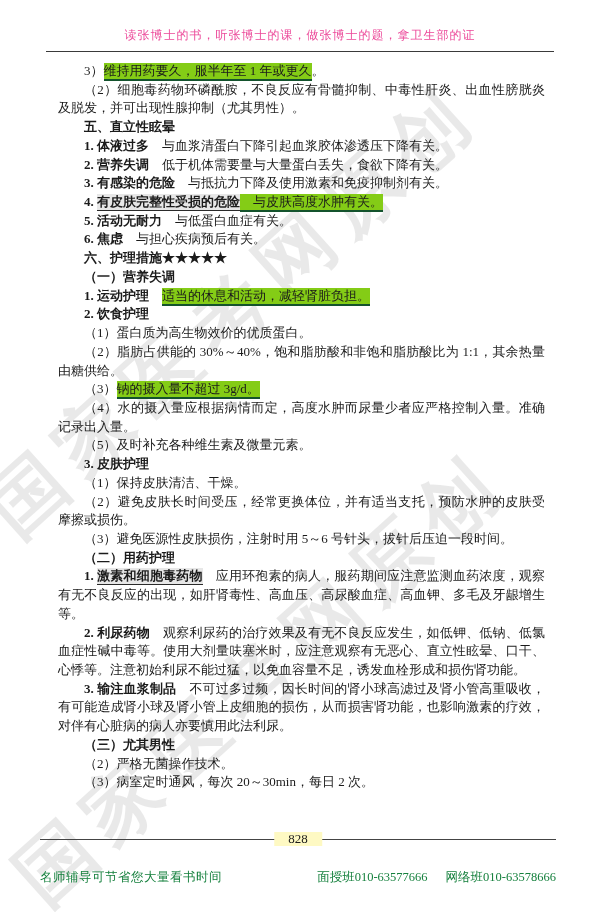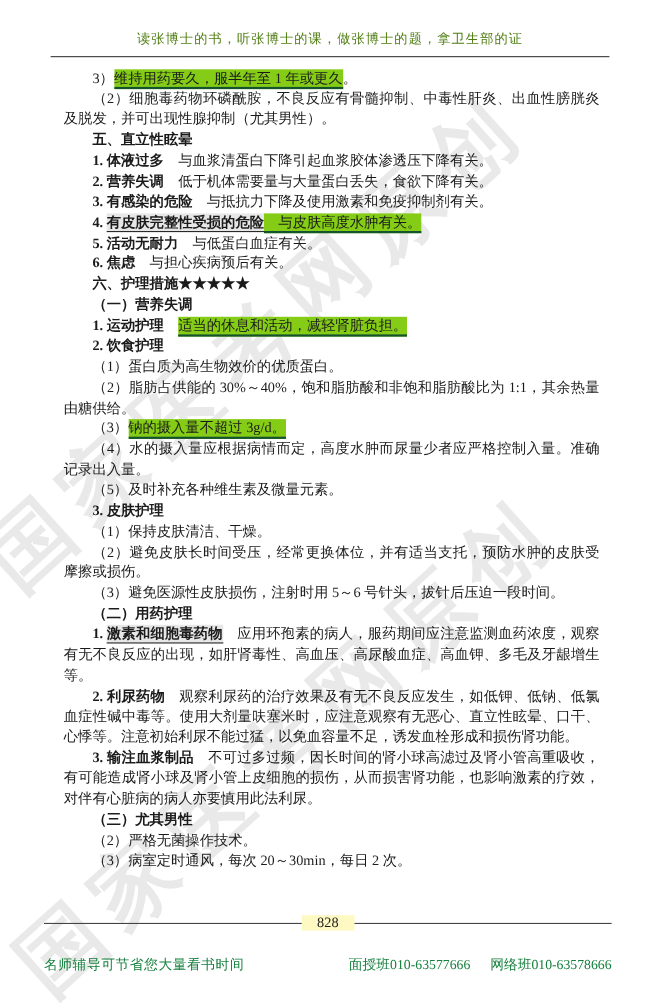--- a/index.html
+++ b/index.html
@@ -27,21 +27,21 @@
     z-index:0;
   }
   .wm1{left:0px;top:470px;}
   .wm2{left:28px;top:838px;}
   
   .header{position:relative;z-index:1;padding-top:27px;}
   .header-title{
     text-align:center;
     font-size:12px;
     letter-spacing:1px;
-    color:#4d7c0f;
+    color:#ec4899;
   }
   .header-rule{
     border:none;
     border-top:1.6px solid #3a3a3a;
     margin:7px 46px 0 46px;
   }
   
   .doc-body{
     position:relative;z-index:1;
     margin:10px 55px 0 58px;

